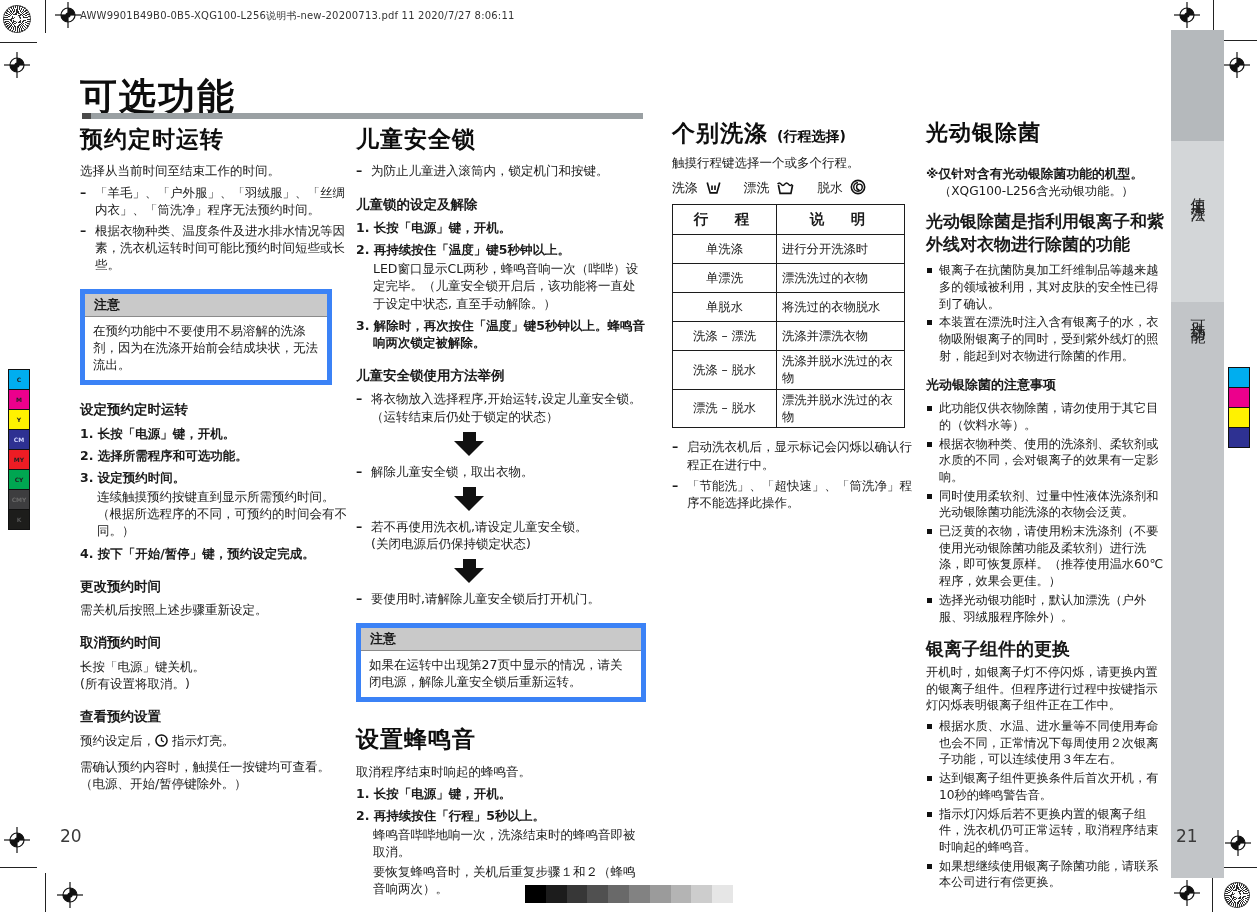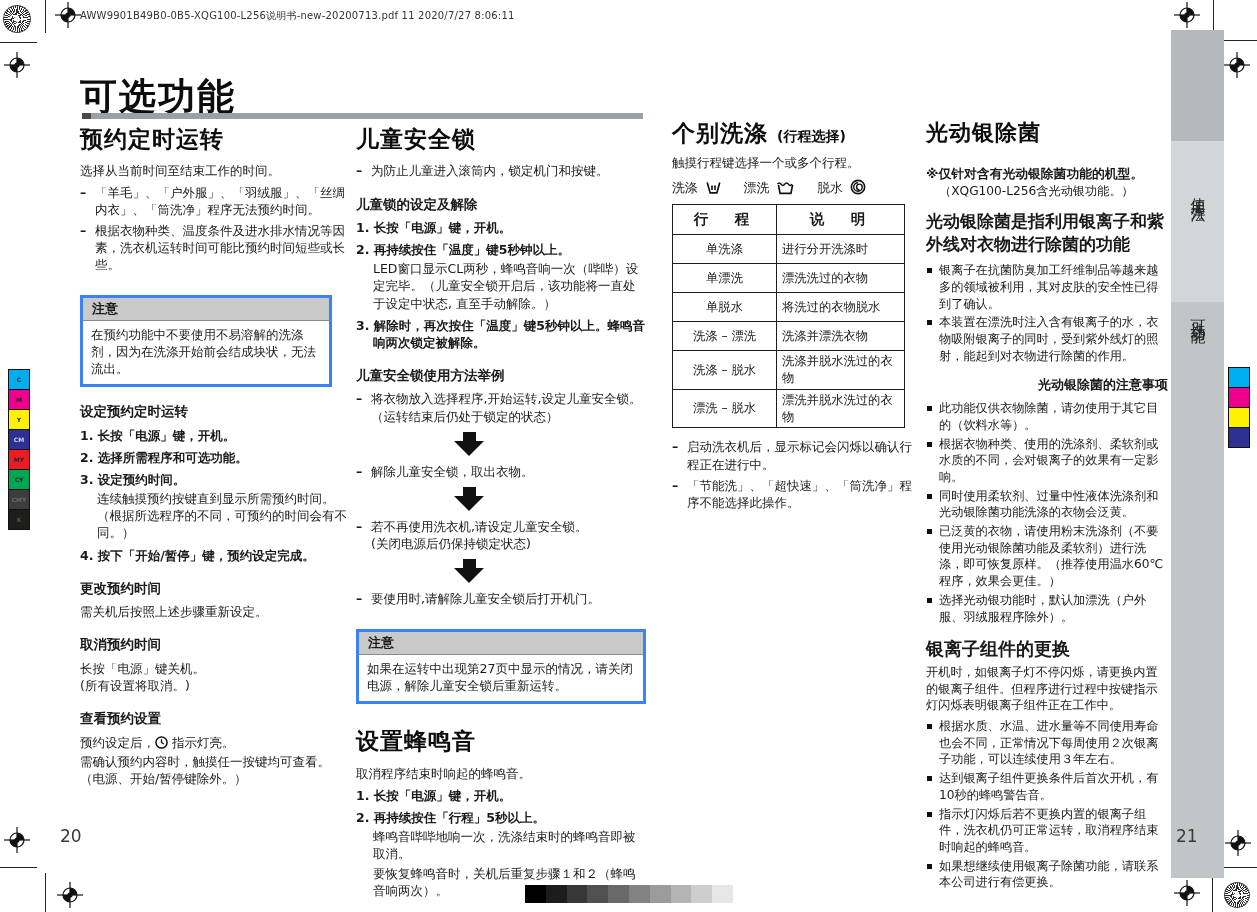--- a/index.html
+++ b/index.html
@@ -43,21 +43,21 @@
 
   h2.sec { font-size:23px; font-weight:bold; letter-spacing:1px; color:#0d0d0d; margin:0 0 10px 0; line-height:1.15; }
   h3.sub { font-size:13.5px; font-weight:bold; margin:15px 0 6px 0; }
   p.body { margin:0 0 4px 0; }
 
   .dl { display:flex; margin:4px 0; }
   .dm { flex:none; width:15px; font-weight:bold; }
   .sql { display:flex; margin:2px 0; }
   .sqm { flex:none; width:5px; height:5px; background:#111; margin:6px 7px 0 1px; }
 
-  .note { border:3px solid #3b82f6; margin:22px 20px 6px 0; }
+  .note { border:5px solid #3b82f6; margin:16px 20px 6px 0; }
   .note-head { background:#c9c9c9; font-weight:bold; font-size:13px; padding:2px 9px; border-bottom:1px solid #8a8a8a; }
   .note-body { padding:5px 8px 7px 8px; background:#fff; }
 
   .step { font-weight:bold; padding-left:17px; text-indent:-17px; margin:5px 0 2px 0; }
   .step-sub { font-weight:normal; padding-left:17px; text-indent:0; margin:0 0 3px 0; }
 
   .flow-arrow { margin:7px 0 7px 98px; width:30px; }
   .flow-arrow .stem { width:13px; height:9px; background:#111; margin:0 auto; }
   .flow-arrow .head { width:0; height:0; border-left:15px solid transparent; border-right:15px solid transparent; border-top:15px solid #111; }
 
@@ -234,21 +234,21 @@
     <div class="step">4. 按下「开始/暂停」键，预约设定完成。</div>
 
     <h3 class="sub">更改预约时间</h3>
     <p class="body">需关机后按照上述步骤重新设定。</p>
 
     <h3 class="sub">取消预约时间</h3>
     <p class="body" style="margin-bottom:0;">长按「电源」键关机。</p>
     <p class="body">(所有设置将取消。)</p>
 
     <h3 class="sub">查看预约设置</h3>
-    <p class="body" style="margin-bottom:2px;"><span>预约设定后，</span><svg class="inline-ico" width="13" height="13" viewBox="0 0 14 14">
+    <p class="body" style="margin-bottom:9px;"><span>预约设定后，</span><svg class="inline-ico" width="13" height="13" viewBox="0 0 14 14">
           <circle cx="7" cy="7" r="6" fill="none" stroke="#111" stroke-width="1.6"></circle>
           <path d="M7 3.5 V7 L9.5 8.6" fill="none" stroke="#111" stroke-width="1.4"></path>
         </svg><span> 指示灯亮。</span></p>
     <p class="body">需确认预约内容时，触摸任一按键均可查看。（电源、开始/暂停键除外。）</p>
   </div>
 
   <div class="col" id="col2">
     <h2 class="sec">儿童安全锁</h2>
     <div class="dl">
         <span class="dm">–</span>
@@ -379,21 +379,21 @@
     <h3 class="sub" style="font-size:17px; margin-top:10px;">光动银除菌是指利用银离子和紫外线对衣物进行除菌的功能</h3>
     <div class="sql">
         <span class="sqm"></span>
         <span>银离子在抗菌防臭加工纤维制品等越来越多的领域被利用，其对皮肤的安全性已得到了确认。</span>
       </div>
     <div class="sql">
         <span class="sqm"></span>
         <span>本装置在漂洗时注入含有银离子的水，衣物吸附银离子的同时，受到紫外线灯的照射，能起到对衣物进行除菌的作用。</span>
       </div>
 
-    <h3 class="sub" style="font-size:13px; margin-top:12px;text-align:right;">光动银除菌的注意事项</h3>
+    <h3 class="sub" style="font-size:13px; margin-top:12px;">光动银除菌的注意事项</h3>
     <div class="sql">
         <span class="sqm"></span>
         <span>此功能仅供衣物除菌，请勿使用于其它目的（饮料水等）。</span>
       </div>
     <div class="sql">
         <span class="sqm"></span>
         <span>根据衣物种类、使用的洗涤剂、柔软剂或水质的不同，会对银离子的效果有一定影响。</span>
       </div>
     <div class="sql">
         <span class="sqm"></span>

